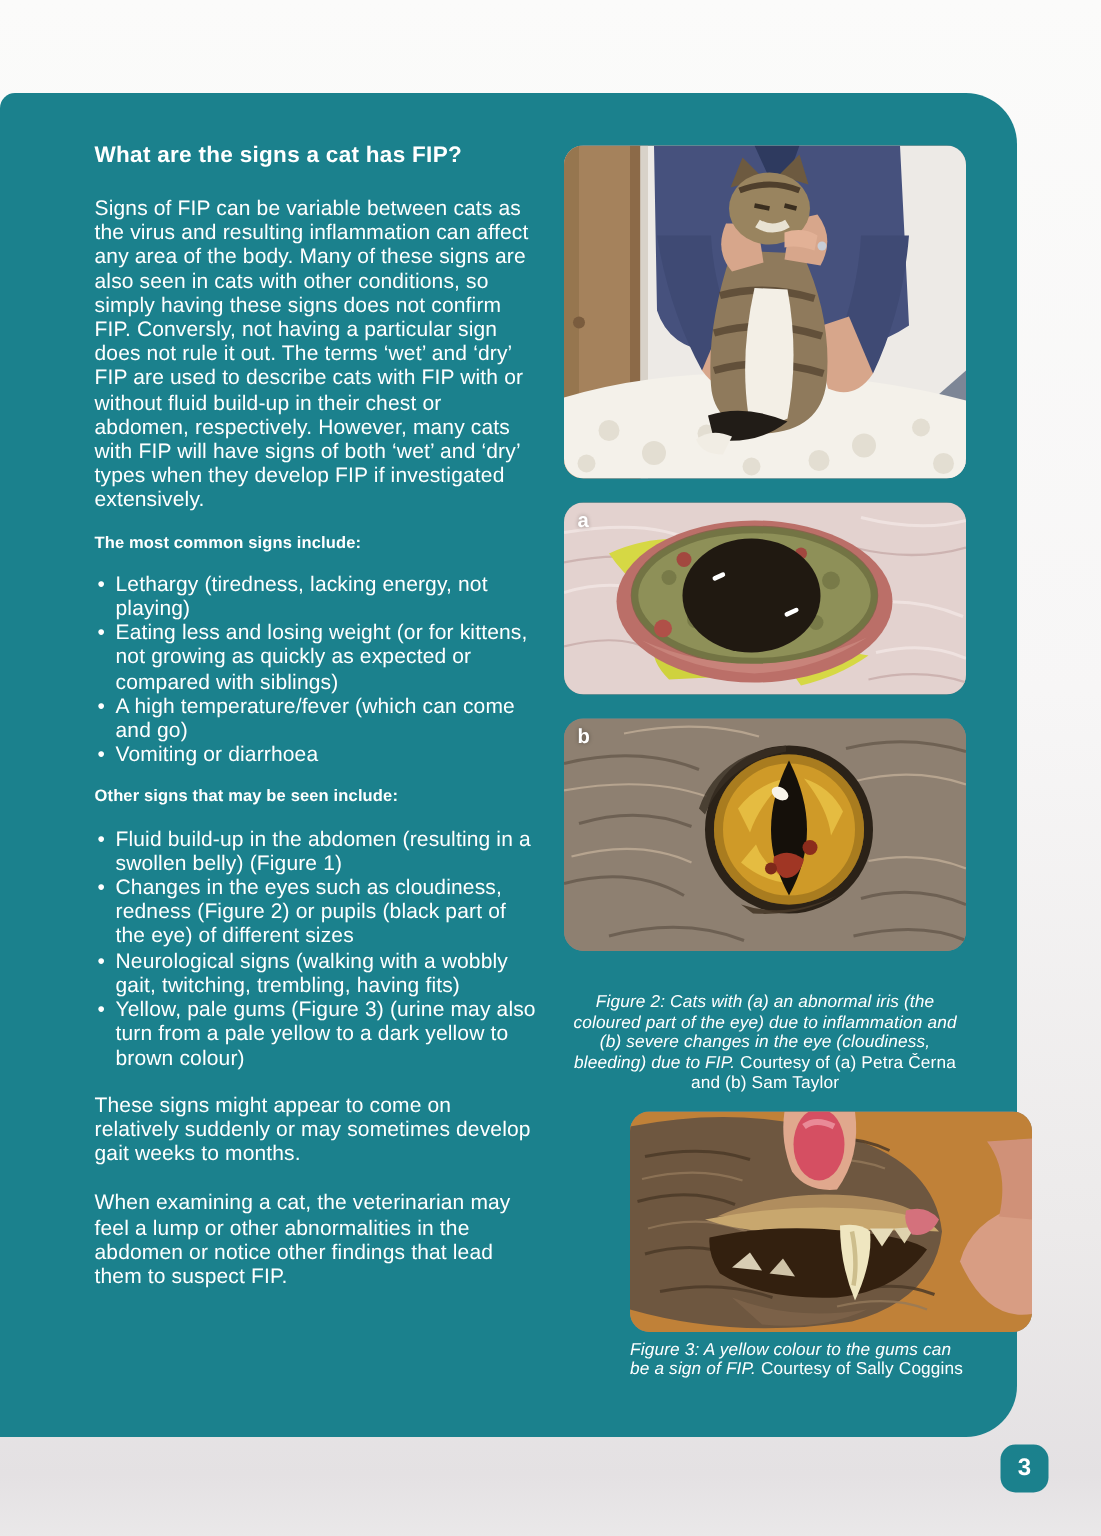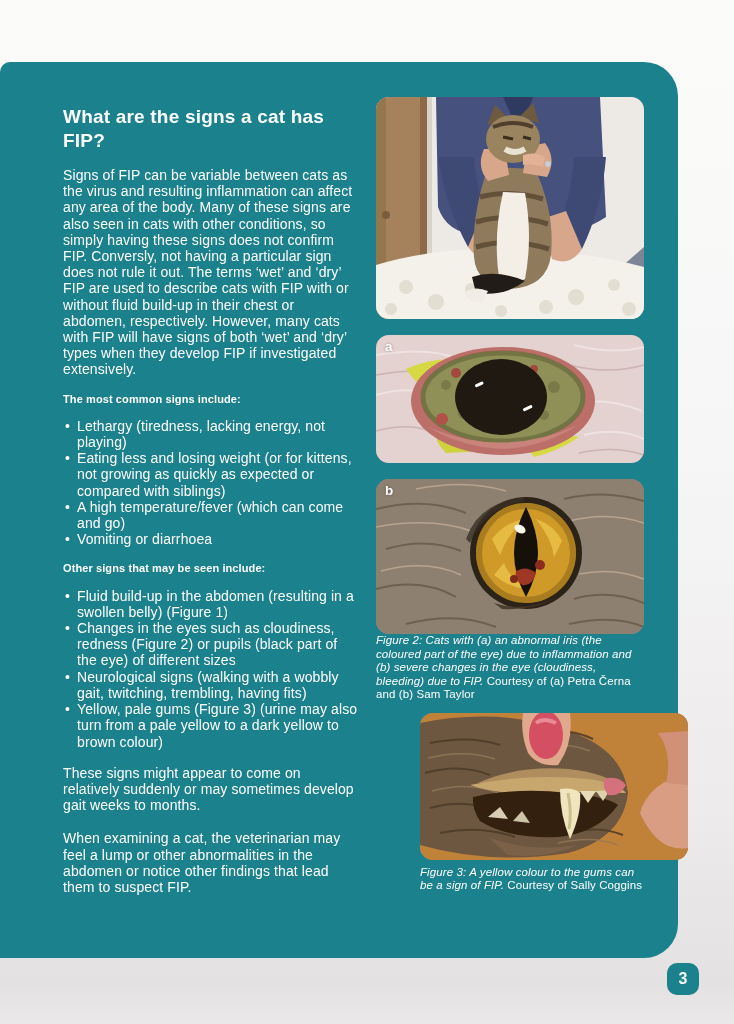--- a/index.html
+++ b/index.html
@@ -20,22 +20,22 @@
     background:#1b818d;
     border-radius:10px 34px 34px 0;
   }
   
   .col-text {
     position:absolute; left:63px; top:30px; width:296px;
     color:#ffffff; font-size:14px; line-height:16.2px;
     letter-spacing:0.1px;
   }
   .col-text h1 {
-    margin:13px 0 14px 0; max-width:262px;
-    font-size:19px; line-height:24px; font-weight:bold; letter-spacing:0.2px;
+    margin:0 0 14px 0; max-width:262px;
+    font-size:15px; line-height:24px; font-weight:bold; letter-spacing:0.2px;
   }
   .col-text p { margin:0; }
   .intro { margin-bottom:13px !important; }
   .subhead {
     font-size:11px; font-weight:bold; margin:13px 0 11px 0 !important;
   }
   ul.signs { margin:0; padding:0; list-style:none; }
   ul.signs li { position:relative; padding-left:14px; }
   ul.signs li::before { content:"\2022"; position:absolute; left:2px; }
   .closing1 { margin-top:15px !important; }
@@ -55,21 +55,21 @@
   }
   .caption {
     color:#ffffff; font-size:11.5px; line-height:13.5px; letter-spacing:0.1px;
     margin:0;
   }
   .cap-it { font-style:italic; }
   .cap-credit { font-style:normal; }
   .cap1 { margin-top:7px; }
   .gap16 { margin-top:16px; }
   .gap11 { margin-top:11px;padding-left:44px; }
-  .cap2 { margin-top:0; }
+  .cap2 { margin-top:28px;text-align:center; }
   .cap3 { margin-top:6px; }
   
   .page-num {
     position:absolute; left:667px; top:963px;
     width:32px; height:32px; border-radius:10px;
     background:#1b818d; color:#ffffff;
     font-size:16px; font-weight:bold;
     display:flex; align-items:center; justify-content:center;
   }
 </style>

